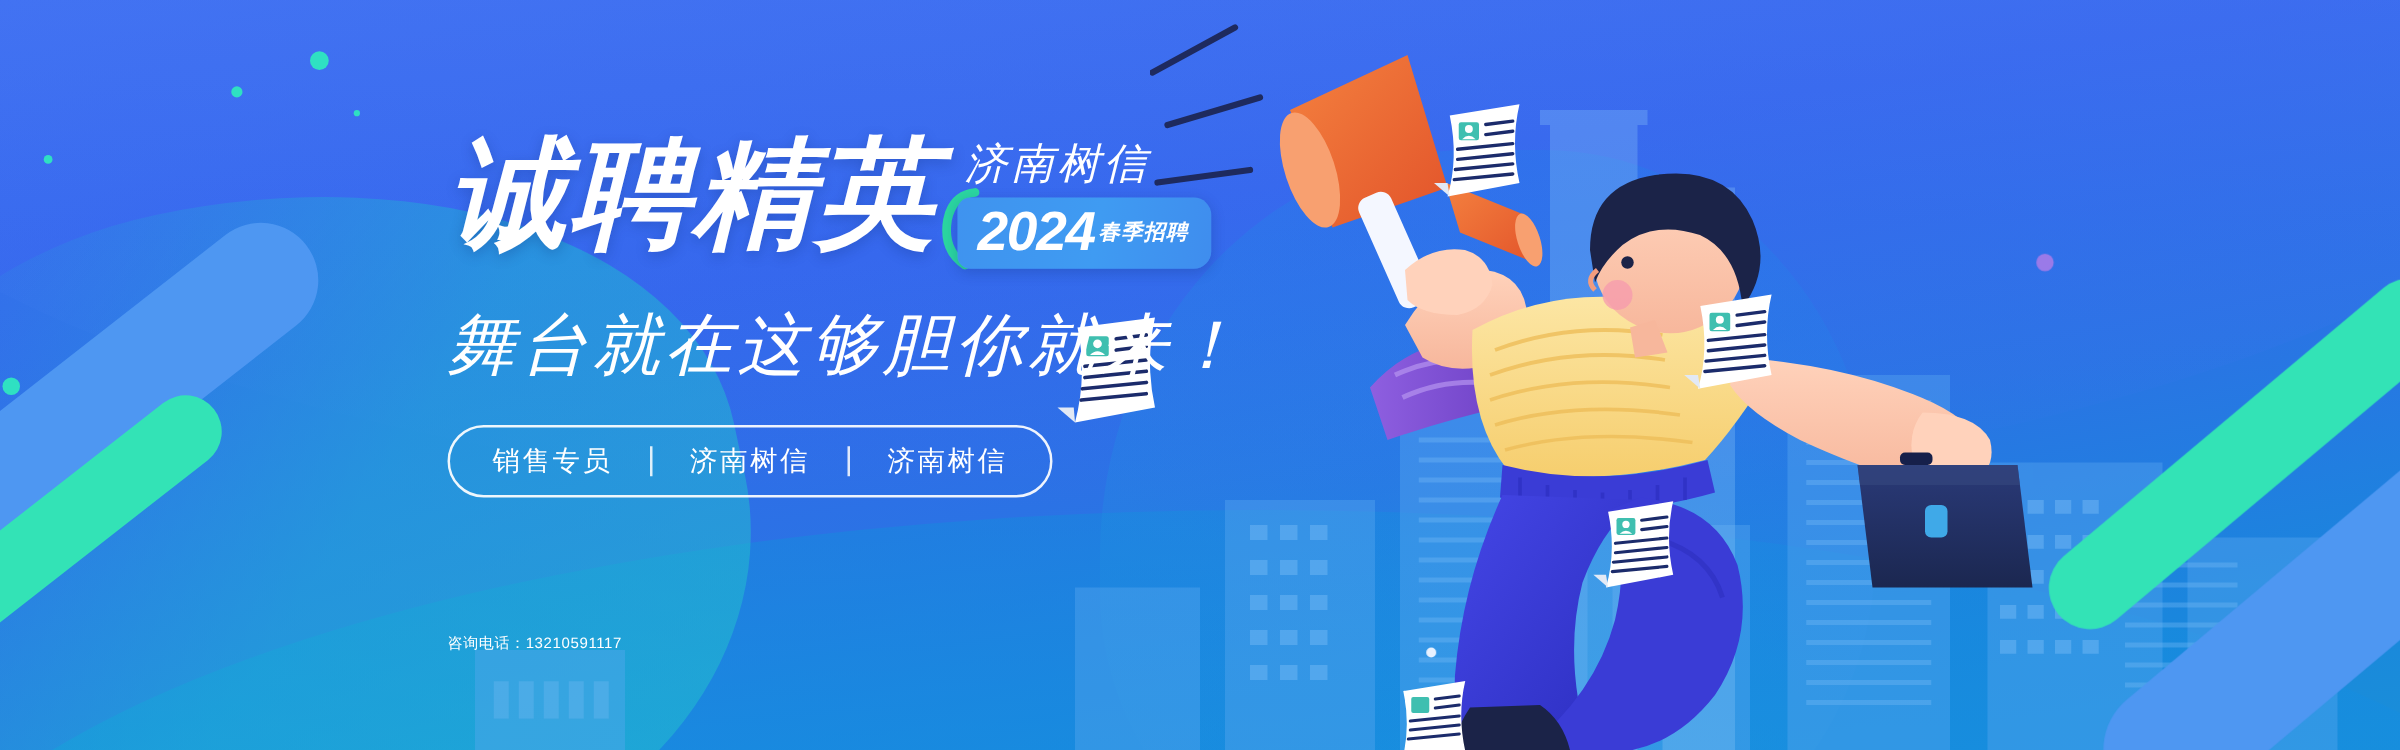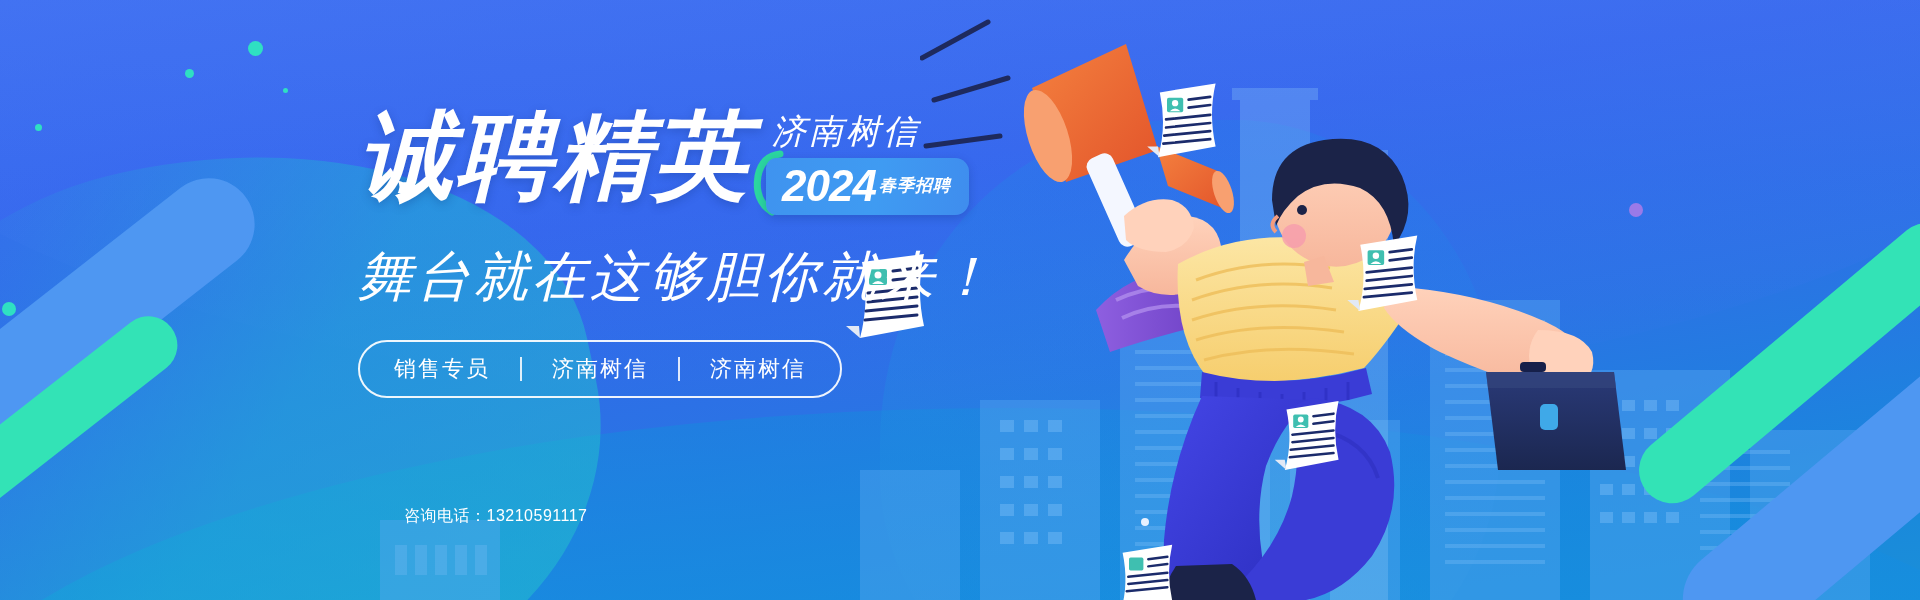--- a/index.html
+++ b/index.html
@@ -207,24 +207,23 @@
   .contact {
     position: absolute;
     left: 358px;
     top: 506px;
     display: flex;
     align-items: center;
     z-index: 40;
     white-space: nowrap;
   }
   .contact-item {
-    font-size: 16px;
+    font-size: 12px;
     color: #ffffff;
     letter-spacing: 0.5px;
-    margin-left: 46px;
   }
   .contact-gap { width: 36px; }
 
   
   .illustration {
     position: absolute;
     right: 0;
     top: 0;
     width: 1000px;
     height: 600px;

